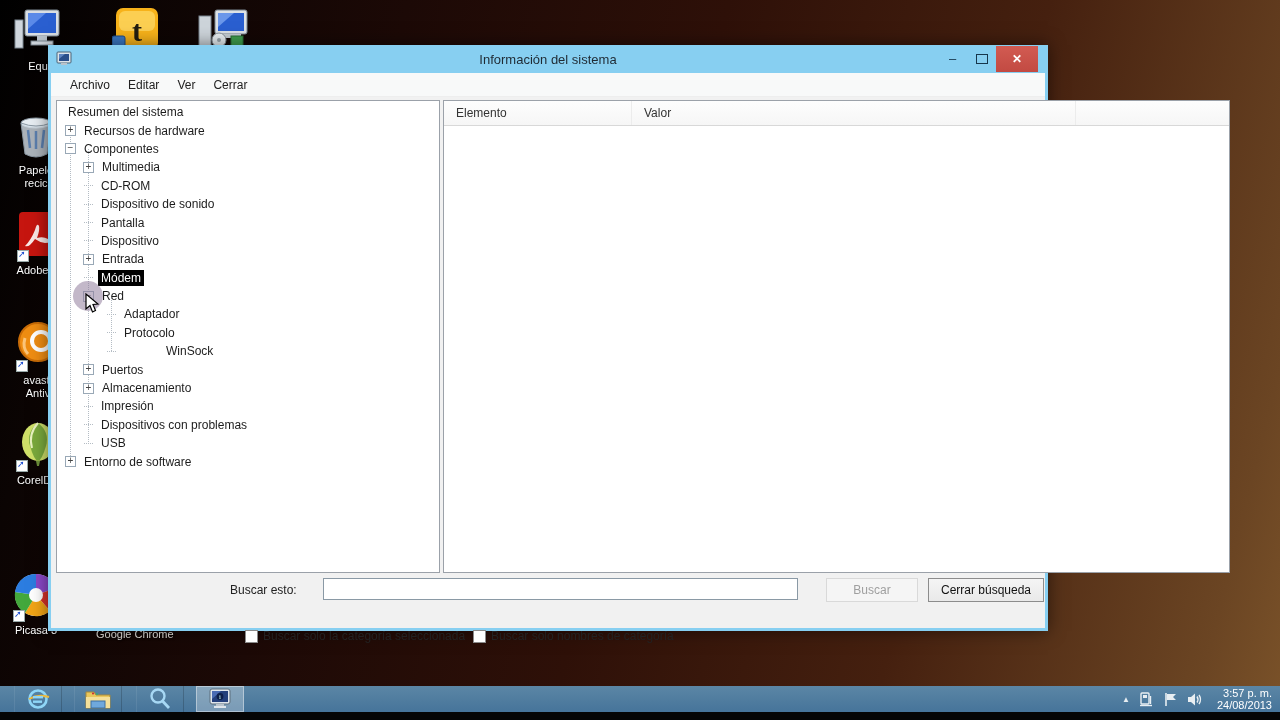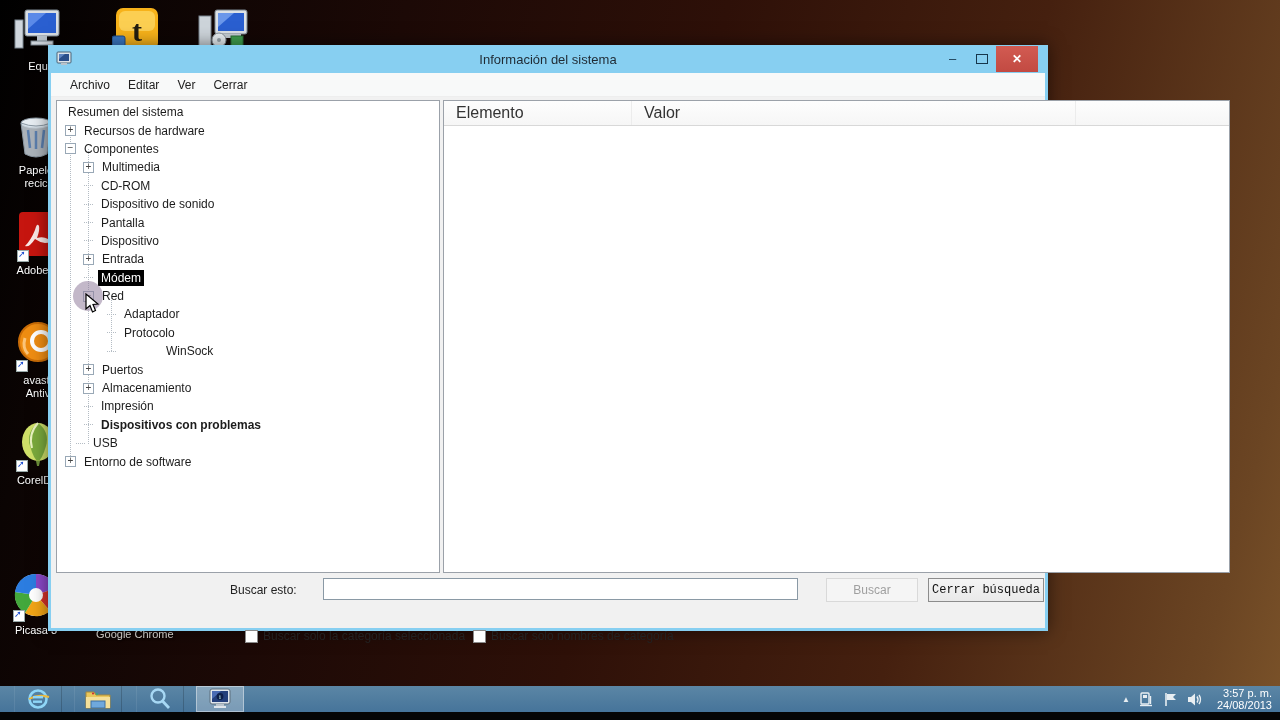--- a/index.html
+++ b/index.html
@@ -24,38 +24,38 @@
   .ctl{width:29px;height:27px;display:flex;align-items:center;justify-content:center;color:#16364c;font-size:13px;cursor:default;}
   .ctl-max-box{width:10px;height:8px;border:1px solid #16364c;background:transparent;display:inline-block;}
   .ctl-close{width:42px;height:26px;background:linear-gradient(#d25b52,#c24a42);color:#fff;font-size:12px;font-weight:bold;display:flex;align-items:center;justify-content:center;}
   .win-inner{position:absolute;left:3px;right:3px;top:28px;bottom:3px;background:#f1f1f1;}
   .menubar{position:absolute;left:0;right:0;top:0;height:23px;background:#f8f9f9;border-bottom:1px solid #eee;display:flex;align-items:center;padding-left:10px;}
   .menu-item{padding:0 9px;font-size:12px;color:#222;}
   
   .panel{position:absolute;background:#fff;border:1px solid #9ba1a9;box-sizing:border-box;}
   .panel-tree{left:5px;top:27px;width:384px;height:473px;}
   .panel-list{left:392px;top:27px;width:787px;height:473px;}
-  .list-header{display:flex;height:24px;background:linear-gradient(#fdfdfd,#f6f6f6);border-bottom:1px solid #d8d8d8;font-size:16px;color:#333;}
+  .list-header{display:flex;height:24px;background:linear-gradient(#fdfdfd,#f6f6f6);border-bottom:1px solid #d8d8d8;font-size:12px;color:#333;}
   .lh-cell{display:flex;align-items:center;padding-left:12px;border-right:1px solid #ececec;box-sizing:border-box;}
   
   .tree-body{position:absolute;left:0;top:0;right:0;bottom:0;overflow:hidden;padding-top:2px;}
   .tguide{position:absolute;width:0;border-left:1px dotted #b4bcc4;z-index:0;}
   .trow{position:relative;height:18.4px;display:flex;align-items:center;font-size:12px;color:#1c1c1c;z-index:1;box-sizing:border-box;}
   .toggle{width:11px;height:11px;box-sizing:border-box;border:1px solid #99a8b6;background:#fff;color:#444;font-size:10px;line-height:8px;text-align:center;margin-right:5px;flex:none;}
   .toggle.none{border:none;background:none;height:1px;width:9px;border-top:1px dotted #b4bcc4;margin-right:5px;margin-left:1px;}
   .tlabel{padding:1px 3px;white-space:nowrap;}
   .trow.sel .tlabel{background:#000000;color:#fff;}
   .touch-ring{position:absolute;left:16px;top:180px;width:30px;height:30px;border-radius:50%;background:rgba(146,126,156,.55);z-index:3;}
   .cursor{position:absolute;left:28px;top:192px;z-index:4;}
   
   .search-label{position:absolute;left:179px;top:510px;font-size:12px;color:#222;}
   .search-input{position:absolute;left:272px;top:505px;width:475px;height:22px;border:1px solid #8a99a5;background:#fff;box-sizing:border-box;font-size:12px;padding:0 4px;font-family:"Liberation Sans",sans-serif;}
   .btn{position:absolute;top:505px;height:24px;font-size:12px;display:flex;align-items:center;justify-content:center;box-sizing:border-box;}
   .btn-search{left:775px;width:92px;background:#f5f5f5;border:1px solid #d9d9d9;color:#9f9f9f;}
-  .btn-close-search{left:877px;width:116px;background:linear-gradient(#f4f4f4,#e9e9e9);border:1px solid #8c8c8c;color:#111;font-family:Liberation Mono, monospace;}
+  .btn-close-search{left:877px;width:116px;background:linear-gradient(#f4f4f4,#e9e9e9);border:1px solid #8c8c8c;color:#111;}
   .cbrow-item{position:absolute;top:556px;display:flex;align-items:center;font-size:12px;color:#222;}
   .cb{width:13px;height:13px;border:1px solid #8a8a8a;background:#fff;box-sizing:border-box;margin-right:5px;flex:none;}
   
   .taskbar{position:absolute;left:0;top:686px;width:1280px;height:26px;background:linear-gradient(#5b86a5,#46749a);z-index:10;display:flex;align-items:center;}
   .tb-btn{width:48px;height:26px;display:flex;align-items:center;justify-content:center;border-right:1px solid rgba(0,0,0,.18);border-left:1px solid rgba(255,255,255,.08);box-sizing:border-box;}
   .tb-btn.active{background:rgba(255,255,255,.28);border:1px solid rgba(255,255,255,.4);}
   .tray{position:absolute;right:2px;top:0;height:26px;display:flex;align-items:center;gap:9px;color:#eef3f6;}
   .tray-arrow{font-size:8px;color:#e8eef2;}
   .clock{font-size:11px;line-height:12px;text-align:right;color:#fff;margin-left:4px;margin-right:6px;}
   .bottom-strip{position:absolute;left:0;top:712px;width:1280px;height:8px;background:#050505;z-index:11;}
@@ -254,25 +254,25 @@
             <span class="tlabel">Puertos</span>
           </div>
           <div class="trow" style="padding-left: 26px;">
             <span class="toggle plus">+</span>
             <span class="tlabel">Almacenamiento</span>
           </div>
           <div class="trow" style="padding-left: 26px;">
             <span class="toggle none"></span>
             <span class="tlabel">Impresión</span>
           </div>
-          <div class="trow" style="padding-left: 26px; font-weight: bold;">
+          <div class="trow" style="padding-left: 26px;">
             <span class="toggle none"></span>
             <span class="tlabel">Dispositivos con problemas</span>
           </div>
-          <div class="trow" style="padding-left: 18px;">
+          <div class="trow" style="padding-left: 26px;">
             <span class="toggle none"></span>
             <span class="tlabel">USB</span>
           </div>
           <div class="trow" style="padding-left: 8px;">
             <span class="toggle plus">+</span>
             <span class="tlabel">Entorno de software</span>
           </div>
         </div>
       <div class="touch-ring"></div>
       <svg class="cursor" width="15" height="21" viewBox="0 0 15 21">

